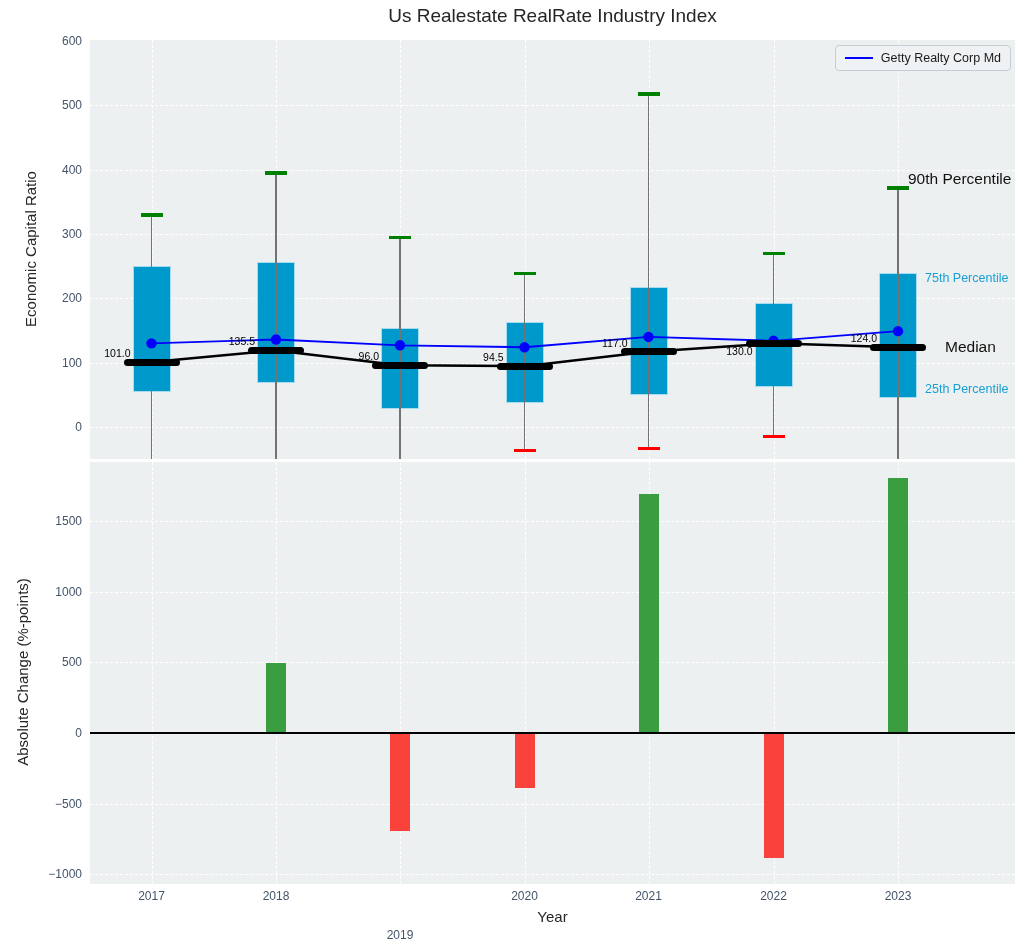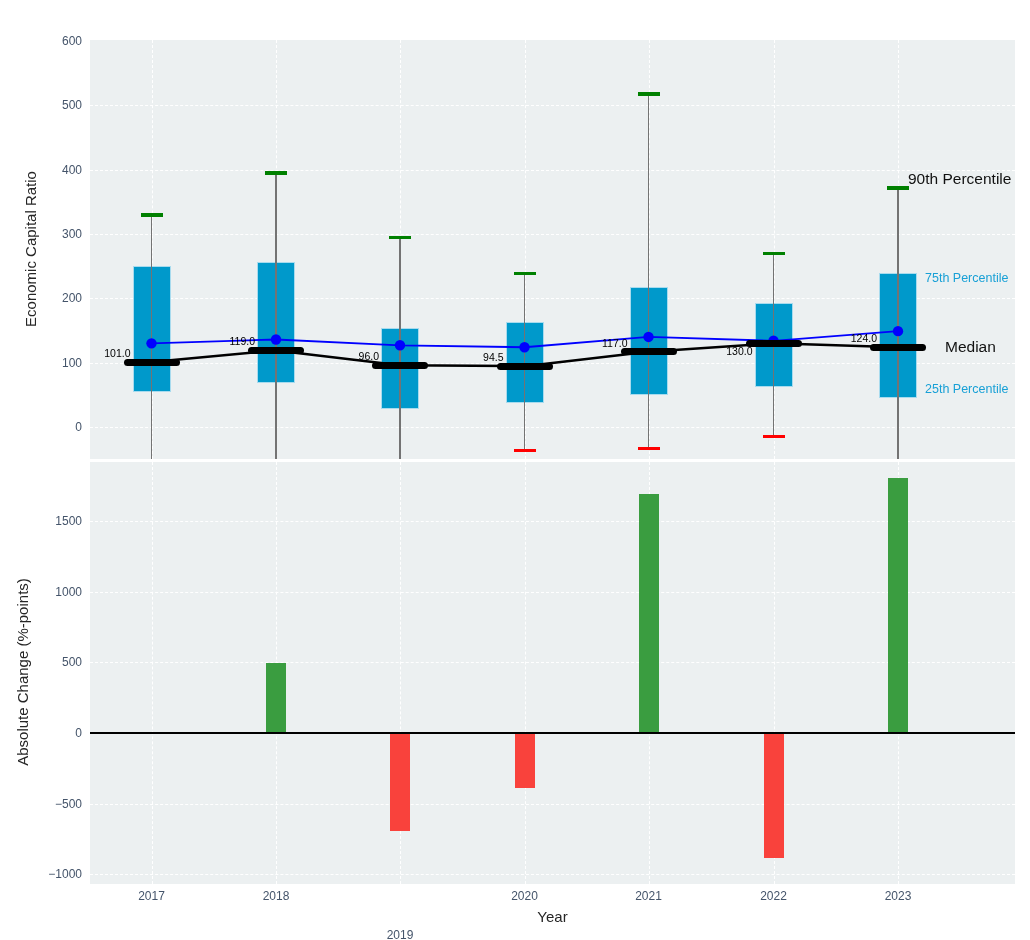--- a/index.html
+++ b/index.html
@@ -35,26 +35,31 @@
     background:rgba(240,242,245,0.9);border:1px solid #c9ccd2;border-radius:4px;
     padding:5px 9px;font-size:12.5px;color:#1a1a1a;z-index:30;
   }
   .legend-line{display:inline-block;width:28px;height:2px;background:#0000ff;}
   svg{position:absolute;left:0;top:0;overflow:visible;}
 </style>
 </head>
 <body>
 
 <div id="figure">
+  <div class="title">Us Realestate RealRate Industry Index</div>
 
   <div class="axis-label rot" style="left:30px;top:249px;">Economic Capital Ratio</div>
   <div class="axis-label rot" style="left:22px;top:672px;">Absolute Change (%-points)</div>
   <div class="axis-label" style="left:90px;top:908px;width:925px;text-align:center;">Year</div>
 
   <div id="top-panel" class="panel">
+    <div class="legend">
+      <span class="legend-line"></span>
+      <span>Getty Realty Corp Md</span>
+    </div>
     <span class="anno anno-big" id="anno-0" style="left: 818px; top: 130.329px; color: rgb(17, 17, 17); z-index: 20;">90th Percentile</span>
     <span class="anno anno-small" id="anno-1" style="left: 835px; top: 231.328px; color: rgb(24, 160, 214); z-index: 20;">75th Percentile</span>
     <span class="anno anno-big" id="anno-2" style="left: 855px; top: 298.231px; color: rgb(17, 17, 17); z-index: 20;">Median</span>
     <span class="anno anno-small" id="anno-3" style="left: 835px; top: 341.975px; color: rgb(24, 160, 214); z-index: 20;">25th Percentile</span>
   <div class="gridline-h" style="top: 387px;"></div>
       <div class="gridline-h" style="top: 322.67px;"></div>
       <div class="gridline-h" style="top: 258.34px;"></div>
       <div class="gridline-h" style="top: 194.01px;"></div>
       <div class="gridline-h" style="top: 129.68px;"></div>
       <div class="gridline-h" style="top: 65.35px;"></div>
@@ -96,21 +101,21 @@
         <circle cx="186" cy="299.51120000000003" r="5.2" fill="#0000ff"></circle>
         <circle cx="310" cy="305.3009" r="5.2" fill="#0000ff"></circle>
         <circle cx="434.5" cy="307.2308" r="5.2" fill="#0000ff"></circle>
         <circle cx="558.5" cy="296.938" r="5.2" fill="#0000ff"></circle>
         <circle cx="683.5" cy="300.7978" r="5.2" fill="#0000ff"></circle>
         <circle cx="808" cy="291.1483" r="5.2" fill="#0000ff"></circle>
       </svg>
       <div class="median-capsule" style="left: 33.5px; top: 318.527px; width: 56px; height: 7px; z-index: 9;"></div>
       <div class="median-label" style="right: 884.5px; top: 307.027px; z-index: 10;">101.0</div>
       <div class="median-capsule" style="left: 158px; top: 306.947px; width: 56px; height: 7px; z-index: 9;"></div>
-      <div class="median-label" style="right: 760px; top: 295.447px; z-index: 10;">119.0</div>
+      <div class="median-label" style="right: 760px; top: 295.447px; z-index: 10;">135.5</div>
       <div class="median-capsule" style="left: 282px; top: 321.743px; width: 56px; height: 7px; z-index: 9;"></div>
       <div class="median-label" style="right: 636px; top: 310.243px; z-index: 10;">96.0</div>
       <div class="median-capsule" style="left: 406.5px; top: 322.708px; width: 56px; height: 7px; z-index: 9;"></div>
       <div class="median-label" style="right: 511.5px; top: 311.208px; z-index: 10; text-align: center;">94.5</div>
       <div class="median-capsule" style="left: 530.5px; top: 308.234px; width: 56px; height: 7px; z-index: 9;"></div>
       <div class="median-label" style="right: 387.5px; top: 296.734px; z-index: 10;">117.0</div>
       <div class="median-capsule" style="left: 655.5px; top: 299.871px; width: 56px; height: 7px; z-index: 9;"></div>
       <div class="median-label" style="right: 262.5px; top: 305px; z-index: 10; text-align: center;">130.0</div>
       <div class="median-capsule" style="left: 780px; top: 303.731px; width: 56px; height: 7px; z-index: 9;"></div>
       <div class="median-label" style="right: 138px; top: 292.231px; z-index: 10;">124.0</div>

